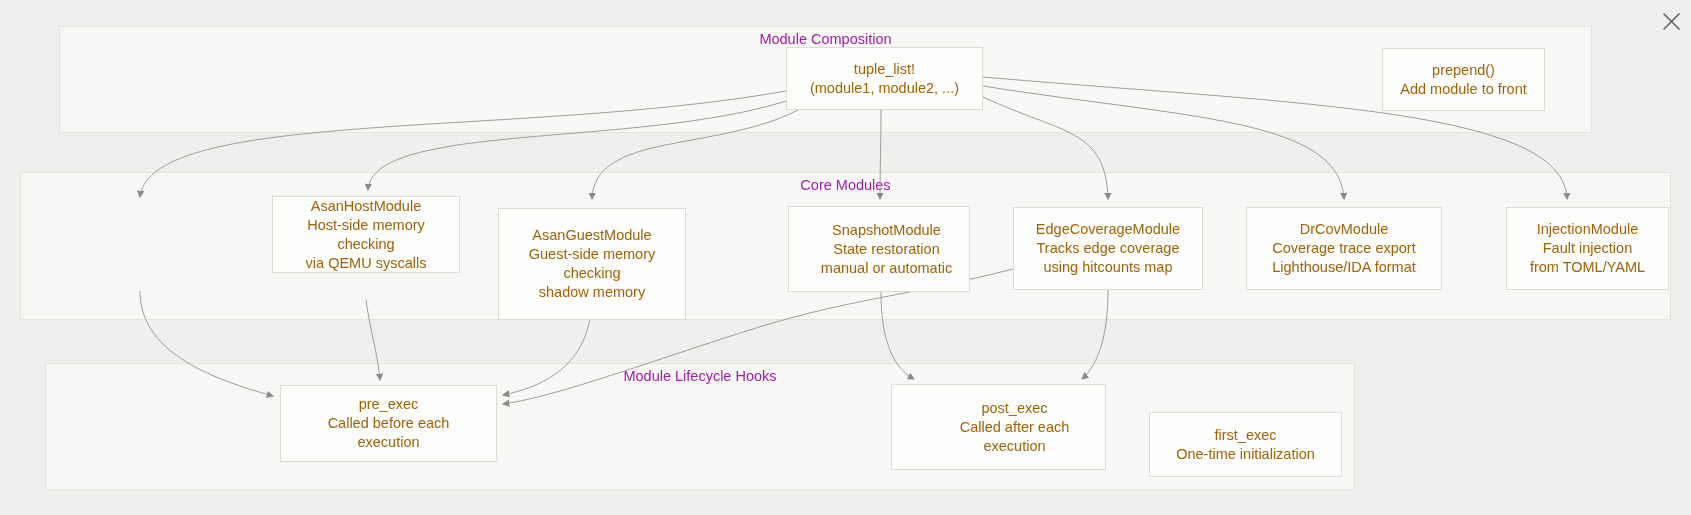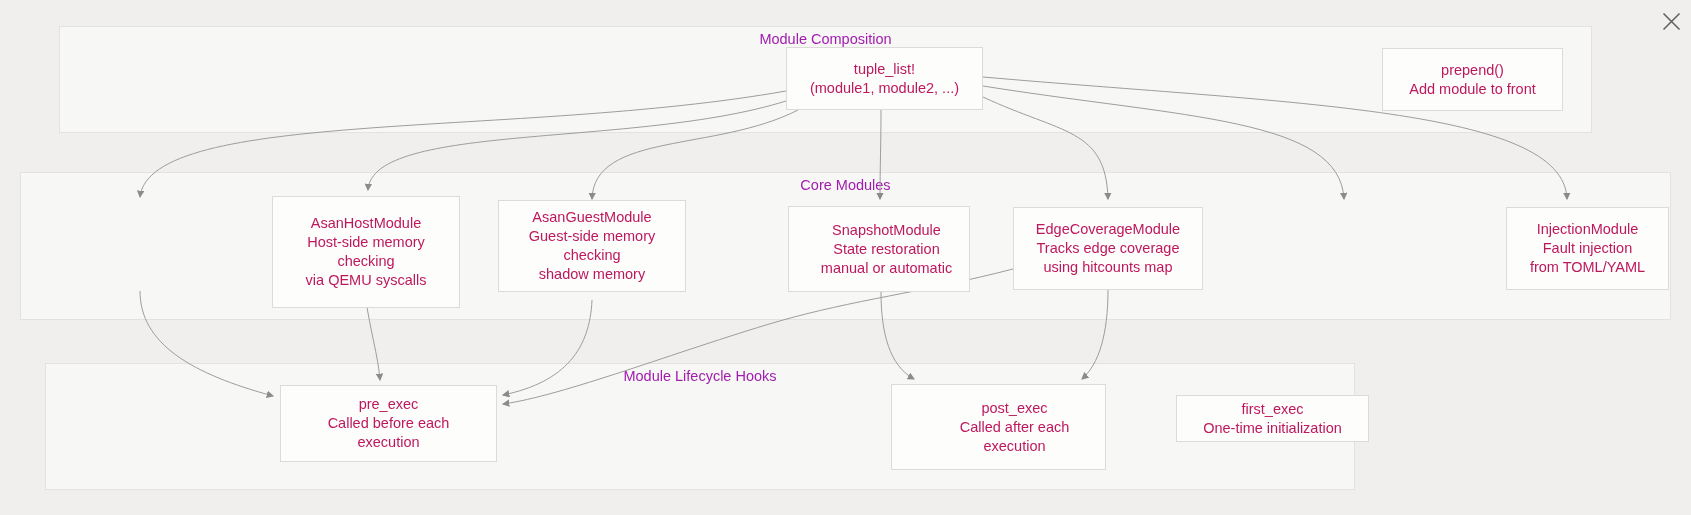--- a/index.html
+++ b/index.html
@@ -22,34 +22,34 @@
   .c-core{left:20px;top:172px;width:1651px;height:148px;}
   .c-lifecycle{left:45px;top:363px;width:1310px;height:127px;padding-left:12px;}
   
   .edges{position:absolute;left:0;top:0;width:1691px;height:515px;z-index:2;pointer-events:none;}
   .edge{fill:none;stroke:#9d9d9a;stroke-width:1;}
   
   .node{
     position:absolute;background:#fdfdfc;border:1px solid #dddbd7;
     box-sizing:border-box;z-index:3;
     display:flex;align-items:center;justify-content:center;text-align:center;
-    font-size:14.5px;line-height:19px;white-space:pre-line;color:#be185d;
+    font-size:14.5px;line-height:19px;white-space:pre-line;color:#a16207;
   }
   .n-tuple{left:786px;top:47px;width:197px;height:63px;}
-  .n-prepend{left:1382px;top:48px;width:181px;height:63px;}
+  .n-prepend{left:1382px;top:48px;width:163px;height:63px;}
   .n-cmplog{left:48px;top:205px;width:181px;height:86px;}
-  .n-asanhost{left:272px;top:196px;width:188px;height:112px;}
-  .n-asanguest{left:498px;top:200px;width:188px;height:92px;}
+  .n-asanhost{left:272px;top:196px;width:188px;height:77px;}
+  .n-asanguest{left:498px;top:208px;width:188px;height:112px;}
   .n-snapshot{left:788px;top:206px;width:182px;height:86px;padding-left:15px;}
   .n-edgecov{left:1013px;top:207px;width:190px;height:83px;}
   .n-drcov{left:1246px;top:207px;width:196px;height:83px;}
   .n-injection{left:1484px;top:207px;width:163px;height:83px;margin-left:22px;}
   .n-preexec{left:280px;top:385px;width:217px;height:77px;}
   .n-postexec{left:891px;top:384px;width:215px;height:86px;padding-left:32px;}
-  .n-firstexec{left:1149px;top:395px;width:193px;height:47px;margin-left:27px;}
+  .n-firstexec{left:1149px;top:412px;width:193px;height:65px;}
   
   .close-btn{
     position:absolute;left:1652px;top:2px;width:38px;height:38px;z-index:4;
     display:flex;align-items:center;justify-content:center;cursor:pointer;
   }
   .close-btn svg{display:block;}
 </style>
 </head>
 <body>
 
@@ -100,20 +100,23 @@
   <div class="node n-asanguest">AsanGuestModule
 Guest-side memory
 checking
 shadow memory</div>
   <div class="node n-snapshot">SnapshotModule
 State restoration
 manual or automatic</div>
   <div class="node n-edgecov">EdgeCoverageModule
 Tracks edge coverage
 using hitcounts map</div>
+  <div class="node n-drcov">DrCovModule
+Coverage trace export
+Lighthouse/IDA format</div>
   <div class="node n-injection">InjectionModule
 Fault injection
 from TOML/YAML</div>
 
   <div class="node n-preexec">pre_exec
 Called before each
 execution</div>
   <div class="node n-postexec">post_exec
 Called after each
 execution</div>

